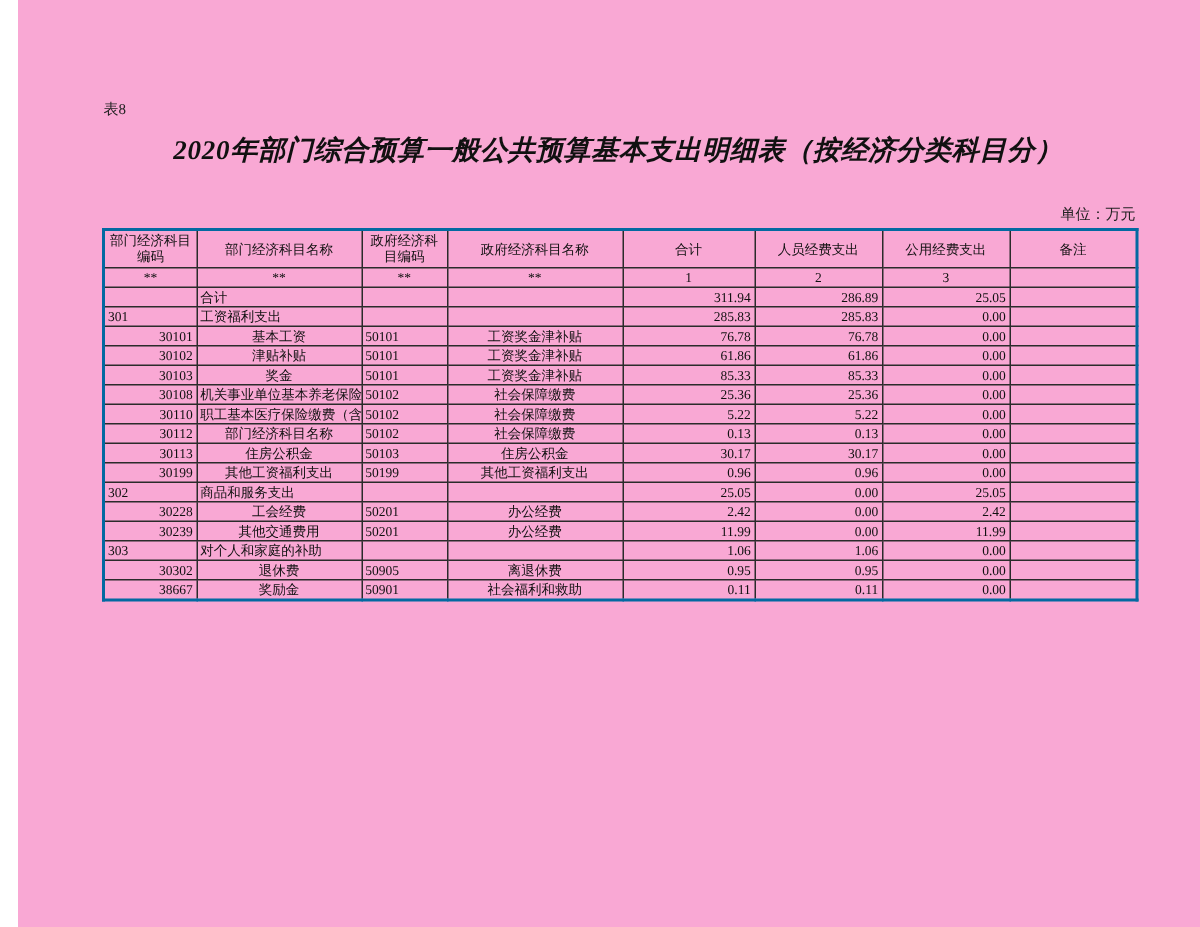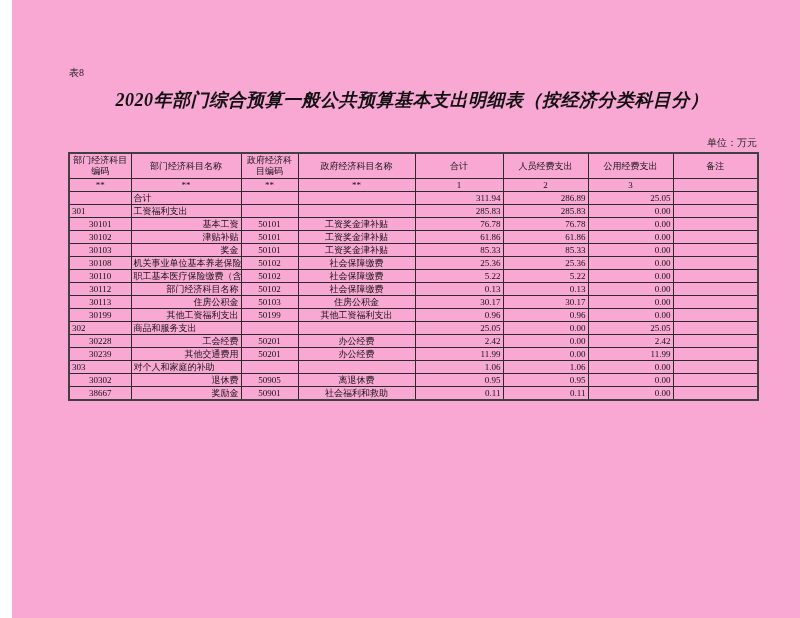--- a/index.html
+++ b/index.html
@@ -45,21 +45,21 @@
   }
   table.budget {
     position: absolute;
     left: 56px;
     top: 152px;
     width: 689px;
     border-collapse: collapse;
     table-layout: fixed;
     font-size: 9px;
     color: #111;
-    border: 2px solid #404040;
+    border: 2px solid #0369a1;
   }
   table.budget th, table.budget td {
     border: 1px solid #2b2b2b;
     padding: 0 2px;
     overflow: hidden;
     white-space: nowrap;
     height: 12px;
     line-height: 11px;
     font-weight: normal;
   }
@@ -67,25 +67,25 @@
     text-align: center;
     white-space: normal;
     line-height: 11px;
     height: 24px;
     vertical-align: middle;
   }
   table.budget .subhead td {
     text-align: center;
     height: 12px;
   }
-  td.code-detail { text-align: center; padding-left: 19px; }
+  td.code-detail { text-align: right; padding-left: 19px; }
   td.code-group  { text-align: left; padding-left: 2px; }
-  td.name-detail { text-align: right; padding-left: 9px; }
+  td.name-detail { text-align: center; padding-left: 9px; }
   td.name-group  { text-align: left; padding-left: 2px; }
-  td.govcode     { text-align: center; padding-left: 2px; }
+  td.govcode     { text-align: left; padding-left: 2px; }
   td.govname     { text-align: center; padding-left: 2px; }
   td.num         { text-align: right; padding-right: 4px; }
   td.remark      { text-align: left; }
   col.c1 { width: 62px; }
   col.c2 { width: 110px; }
   col.c3 { width: 57px; }
   col.c4 { width: 117px; }
   col.c5 { width: 88px; }
   col.c6 { width: 85px; }
   col.c7 { width: 85px; }

